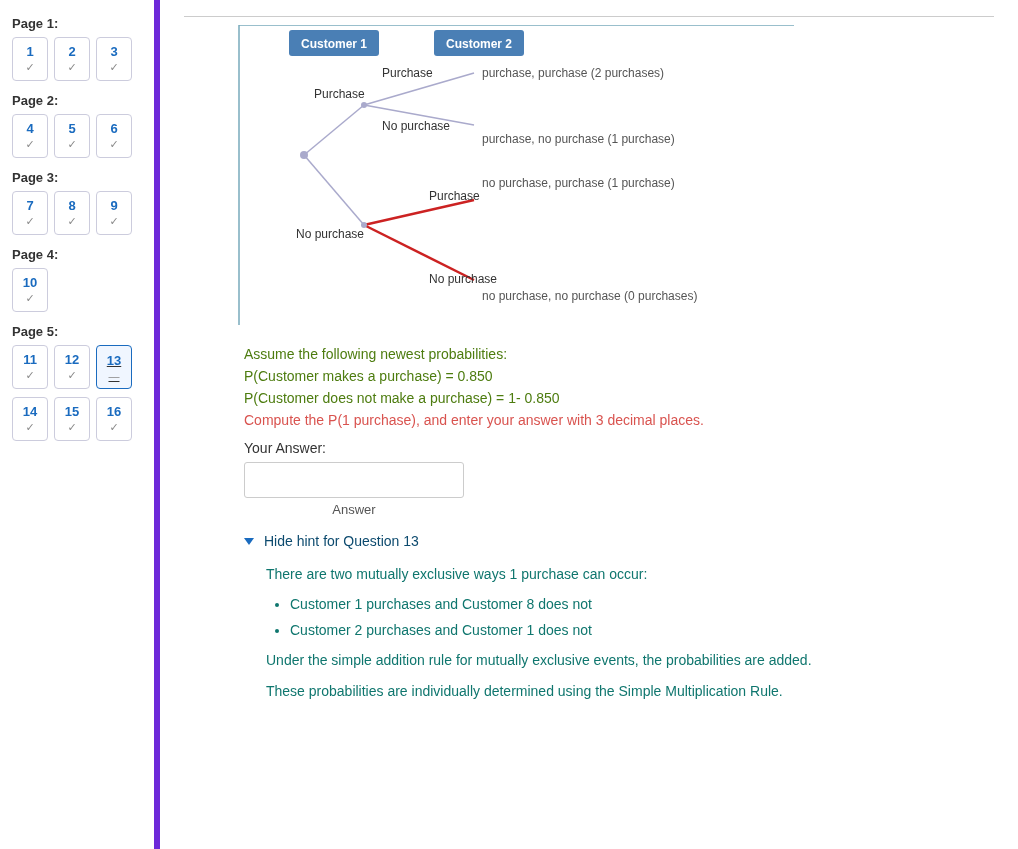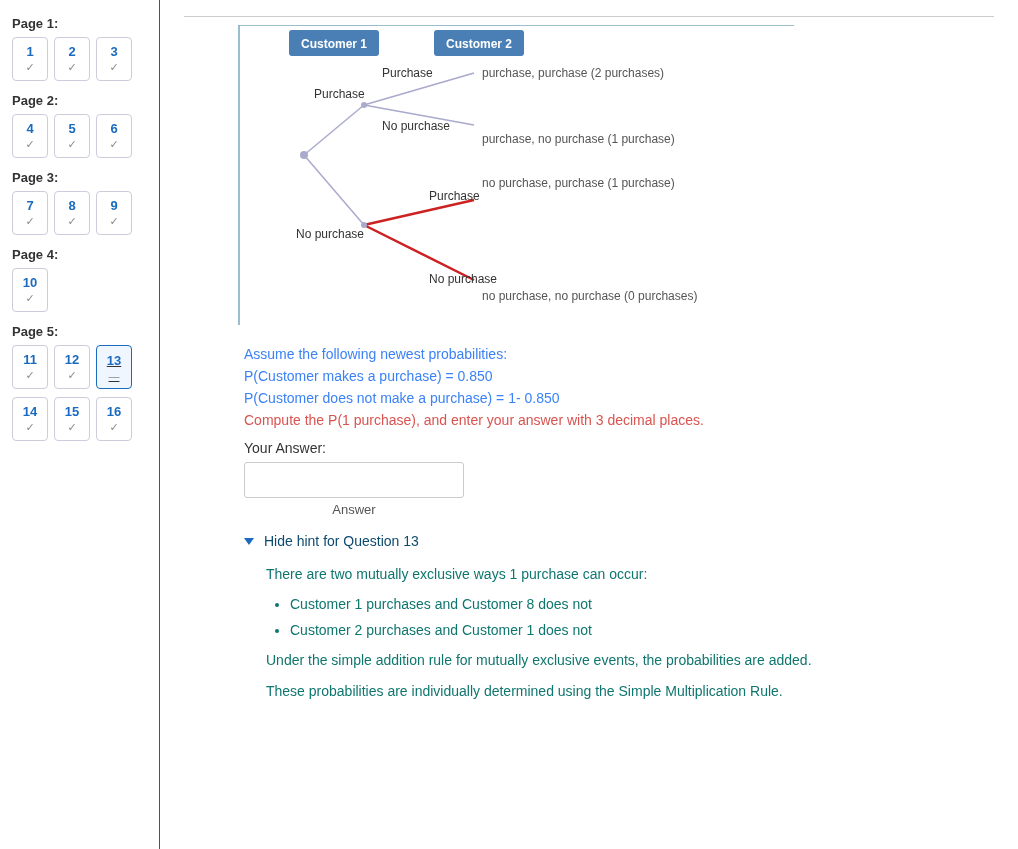--- a/index.html
+++ b/index.html
@@ -10,21 +10,21 @@
       color: #333;
       display: flex;
       min-height: 849px;
     }
 
     
     .sidebar {
       width: 160px;
       min-width: 160px;
       padding: 16px 12px;
-      border-right: 1px solid #6d28d9;
+      border-right: 6px solid #6d28d9;
       background: #fff;
     }
     .page-label {
       font-size: 13px;
       font-weight: bold;
       color: #333;
       margin-bottom: 6px;
       margin-top: 12px;
     }
     .page-label:first-child { margin-top: 0; }
@@ -73,21 +73,21 @@
       overflow-y: auto;
     }
 
     
     .content-text {
       margin-left: 60px;
     }
     .prob-line {
       font-size: 14px;
       margin-bottom: 6px;
-      color: #3b82f6;
+      color: #4d7c0f;
     }
     .question-line {
       font-size: 14px;
       color: #d9534f;
       margin-bottom: 12px;
       margin-top: 4px;
     }
     .answer-label {
       font-size: 14px;
       color: #333;

